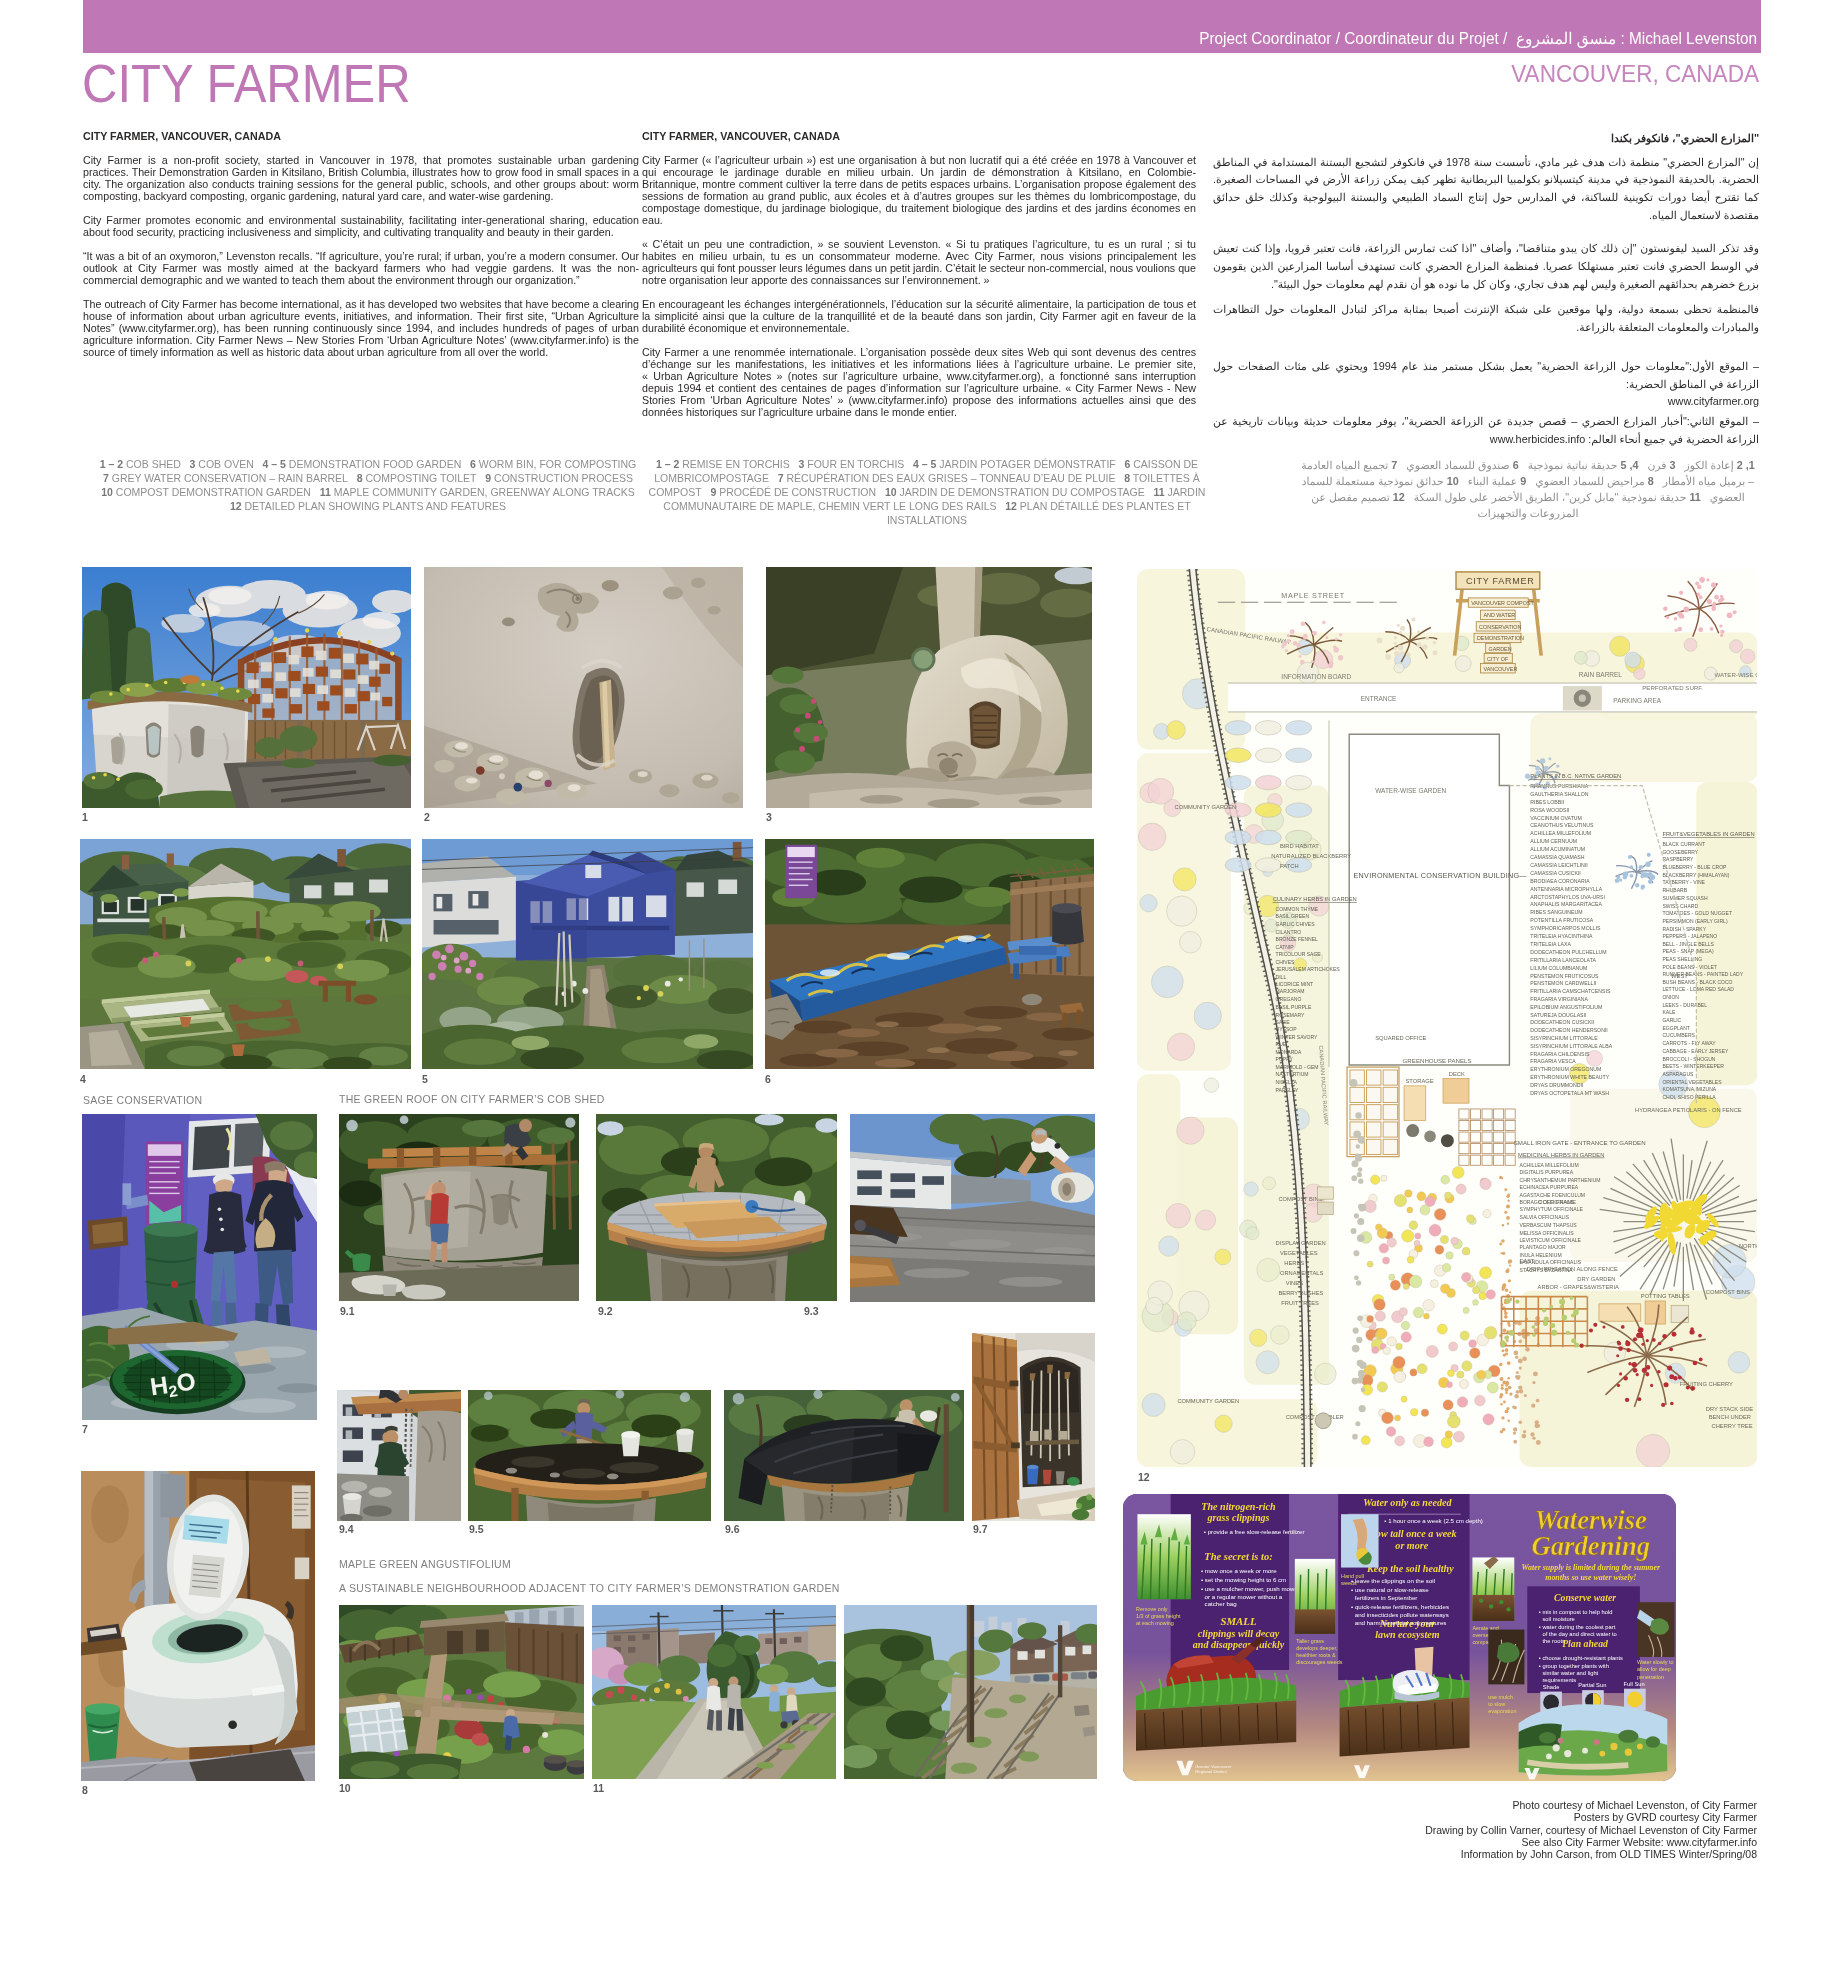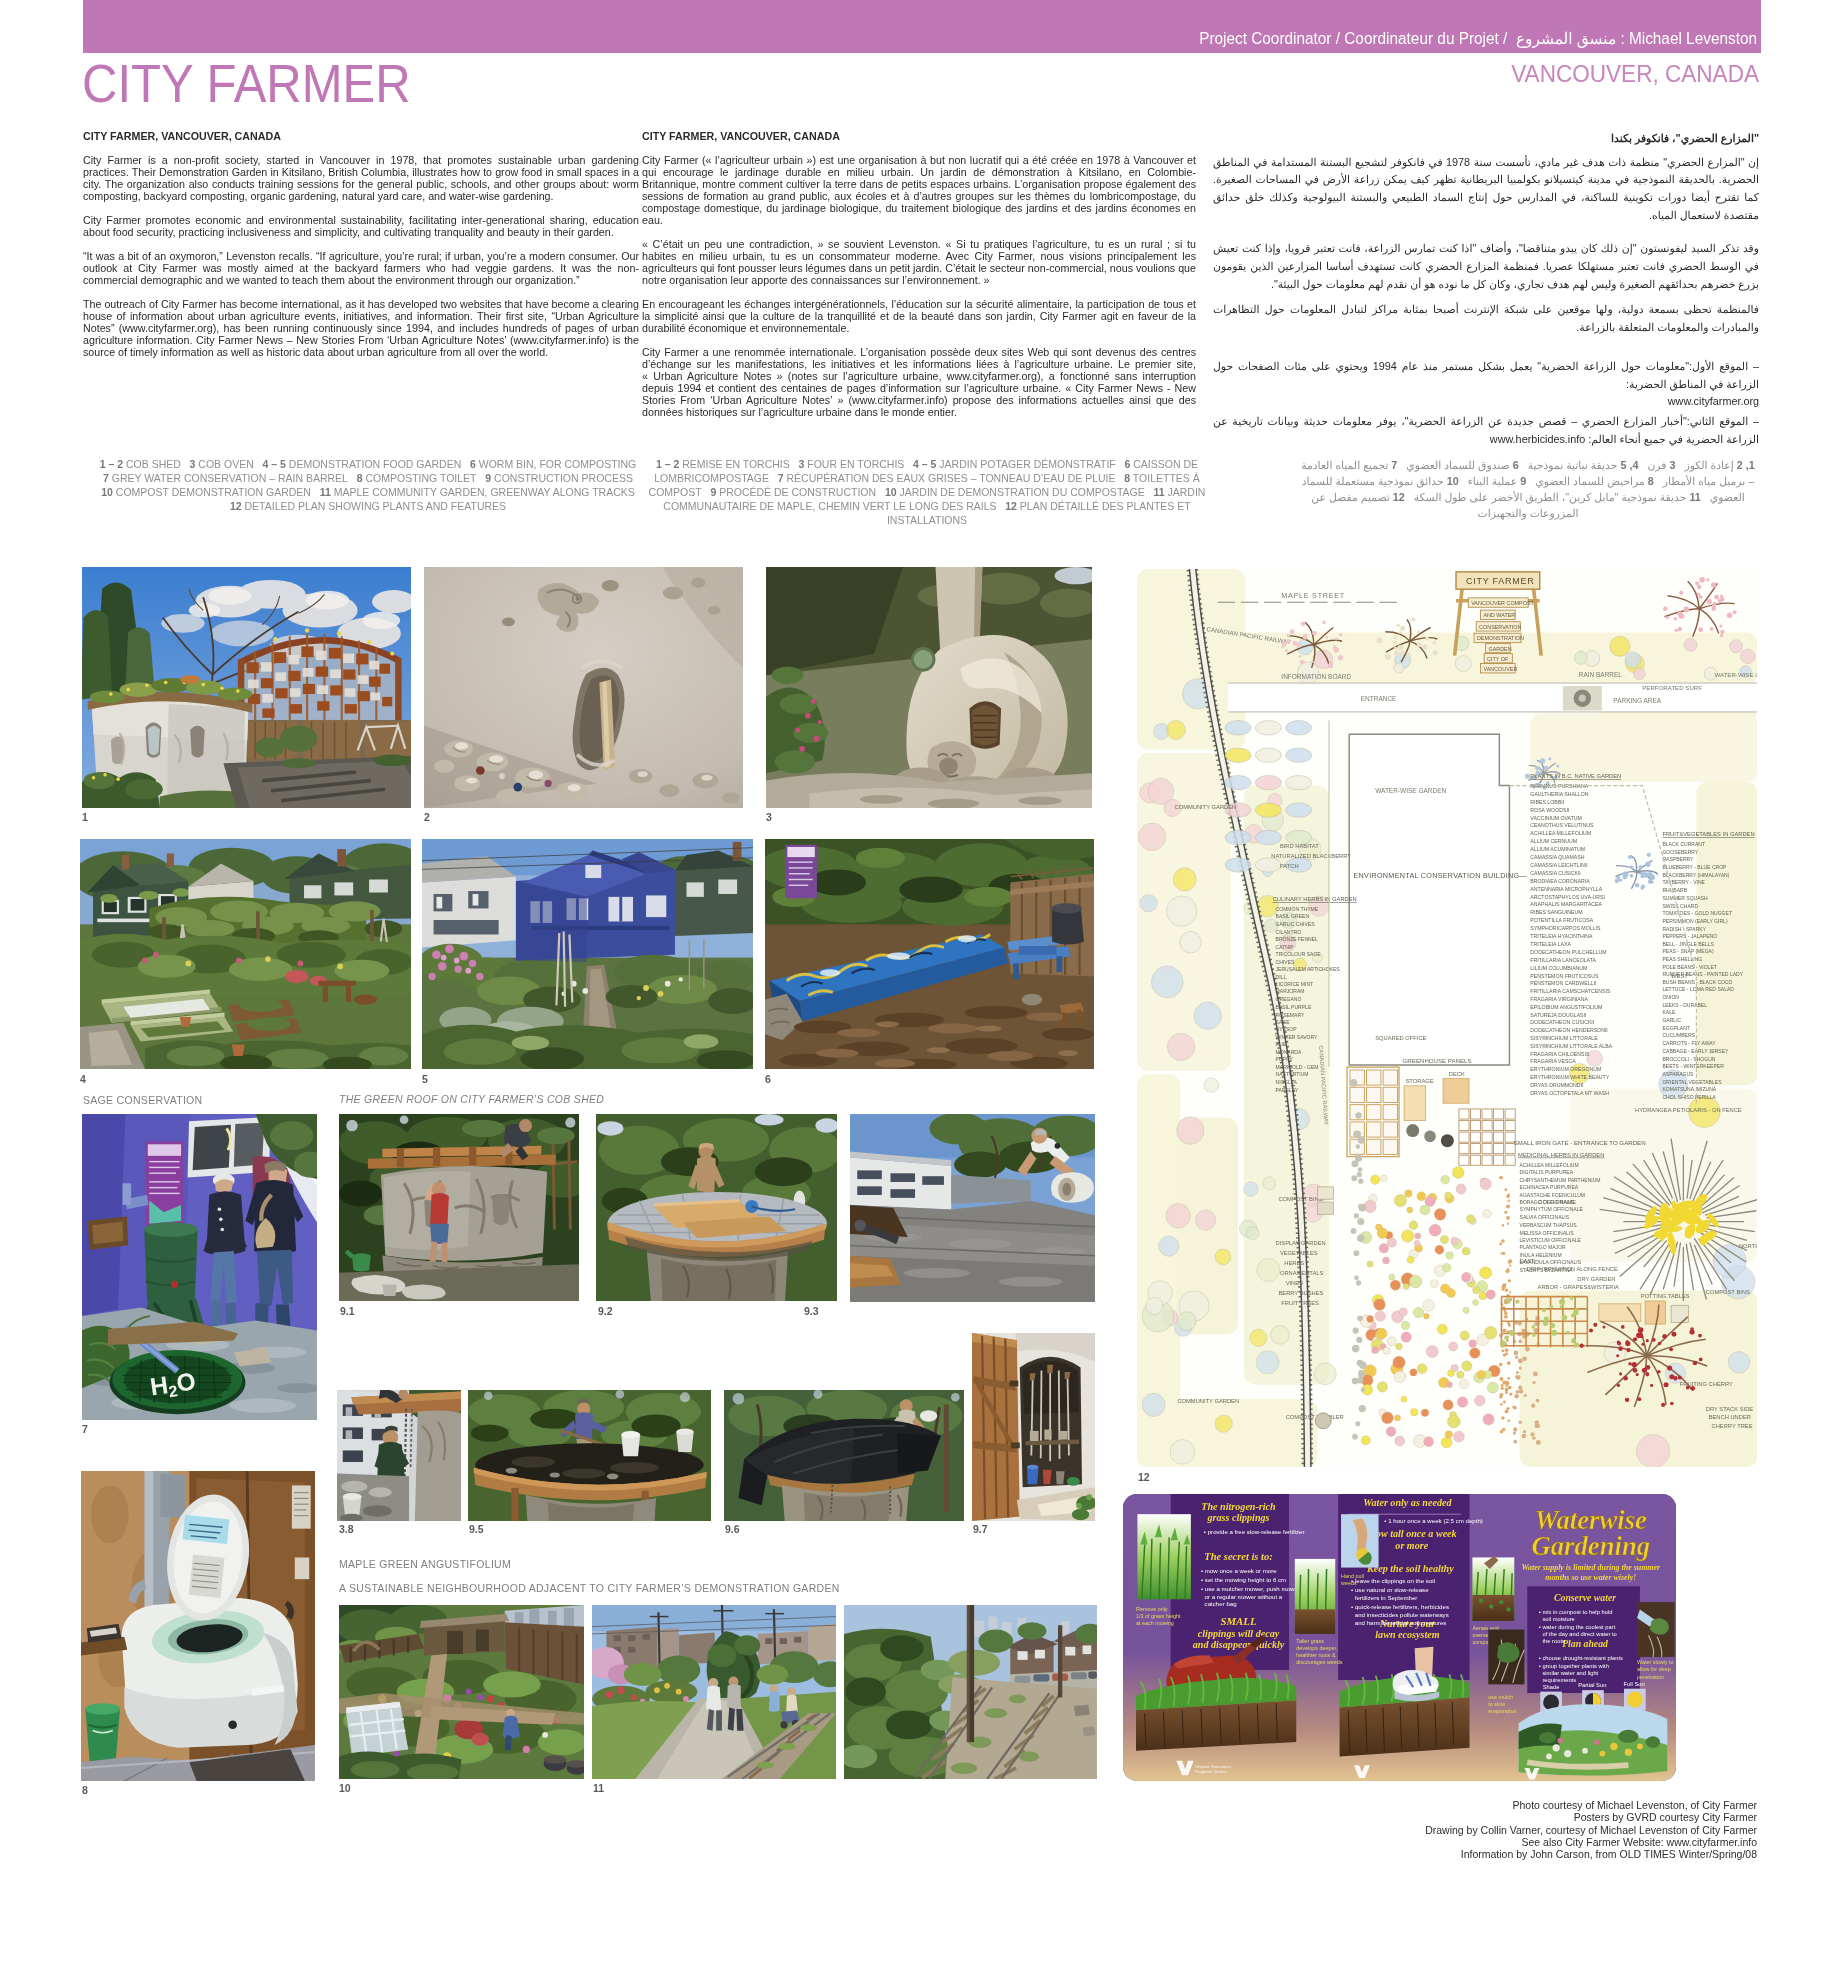--- a/index.html
+++ b/index.html
@@ -898,21 +898,21 @@
         </g>
 
 <ellipse cx="370" cy="222" rx="14" ry="8" fill="#8f8878"></ellipse>
 </svg>
     </div>
 
   <div class="abs pnum" style="left:765px;top:1073px;">6</div>
 
   <div class="abs seccap" style="left:83px;top:1094px;">SAGE CONSERVATION</div>
 
-  <div class="abs seccap" style="left:339px;top:1093px;font-style:italic;">THE GREEN ROOF ON CITY FARMER’S COB SHED</div>
+  <div class="abs seccap" style="left:339px;top:1093px;">THE GREEN ROOF ON CITY FARMER’S COB SHED</div>
 
   <div class="ph" id="p7" style="left:82px;top:1114px;width:235px;height:306px;background:#5a5f9e;">
       <svg viewBox="0 0 325 424" preserveAspectRatio="none">
 
 <rect width="325" height="424" fill="#5a58bb"></rect>
 
 <path d="M0,0 L60,0 L50,270 L0,280 Z" fill="#4a48a8"></path>
 <path d="M150,0 L325,0 L325,300 L140,290 Z" fill="#615fc2"></path>
 
 <path d="M252,0 L325,0 L325,150 Q280,80 252,0 Z" fill="#e8eaf2"></path>
@@ -1325,21 +1325,21 @@
         </g>
 <path d="M8,148 l26,0 l-3,26 l-20,0 Z" fill="#d5d5cf"></path>
 <ellipse cx="21" cy="148" rx="13" ry="5" fill="#e8e8e2"></ellipse>
 <g fill="#6e6e66">
           <ellipse cx="56" cy="168" rx="20" ry="8"></ellipse>
           <ellipse cx="20" cy="178" rx="16" ry="6"></ellipse>
         </g>
 </svg>
     </div>
 
-  <div class="abs pnum" style="left:339px;top:1523px;">3.8</div>
+  <div class="abs pnum" style="left:339px;top:1523px;">9.4</div>
 
   <div class="ph" id="p95" style="left:468px;top:1390px;width:243px;height:131px;background:#4c5e42;">
       <svg viewBox="0 0 336 182" preserveAspectRatio="none">
 
 <rect width="336" height="182" fill="#49652f"></rect>
 <g fill="#5d8040">
           <ellipse cx="50" cy="30" rx="50" ry="24"></ellipse>
           <ellipse cx="160" cy="24" rx="56" ry="24"></ellipse>
           <ellipse cx="270" cy="30" rx="52" ry="26"></ellipse>
           <ellipse cx="100" cy="60" rx="44" ry="20"></ellipse>

